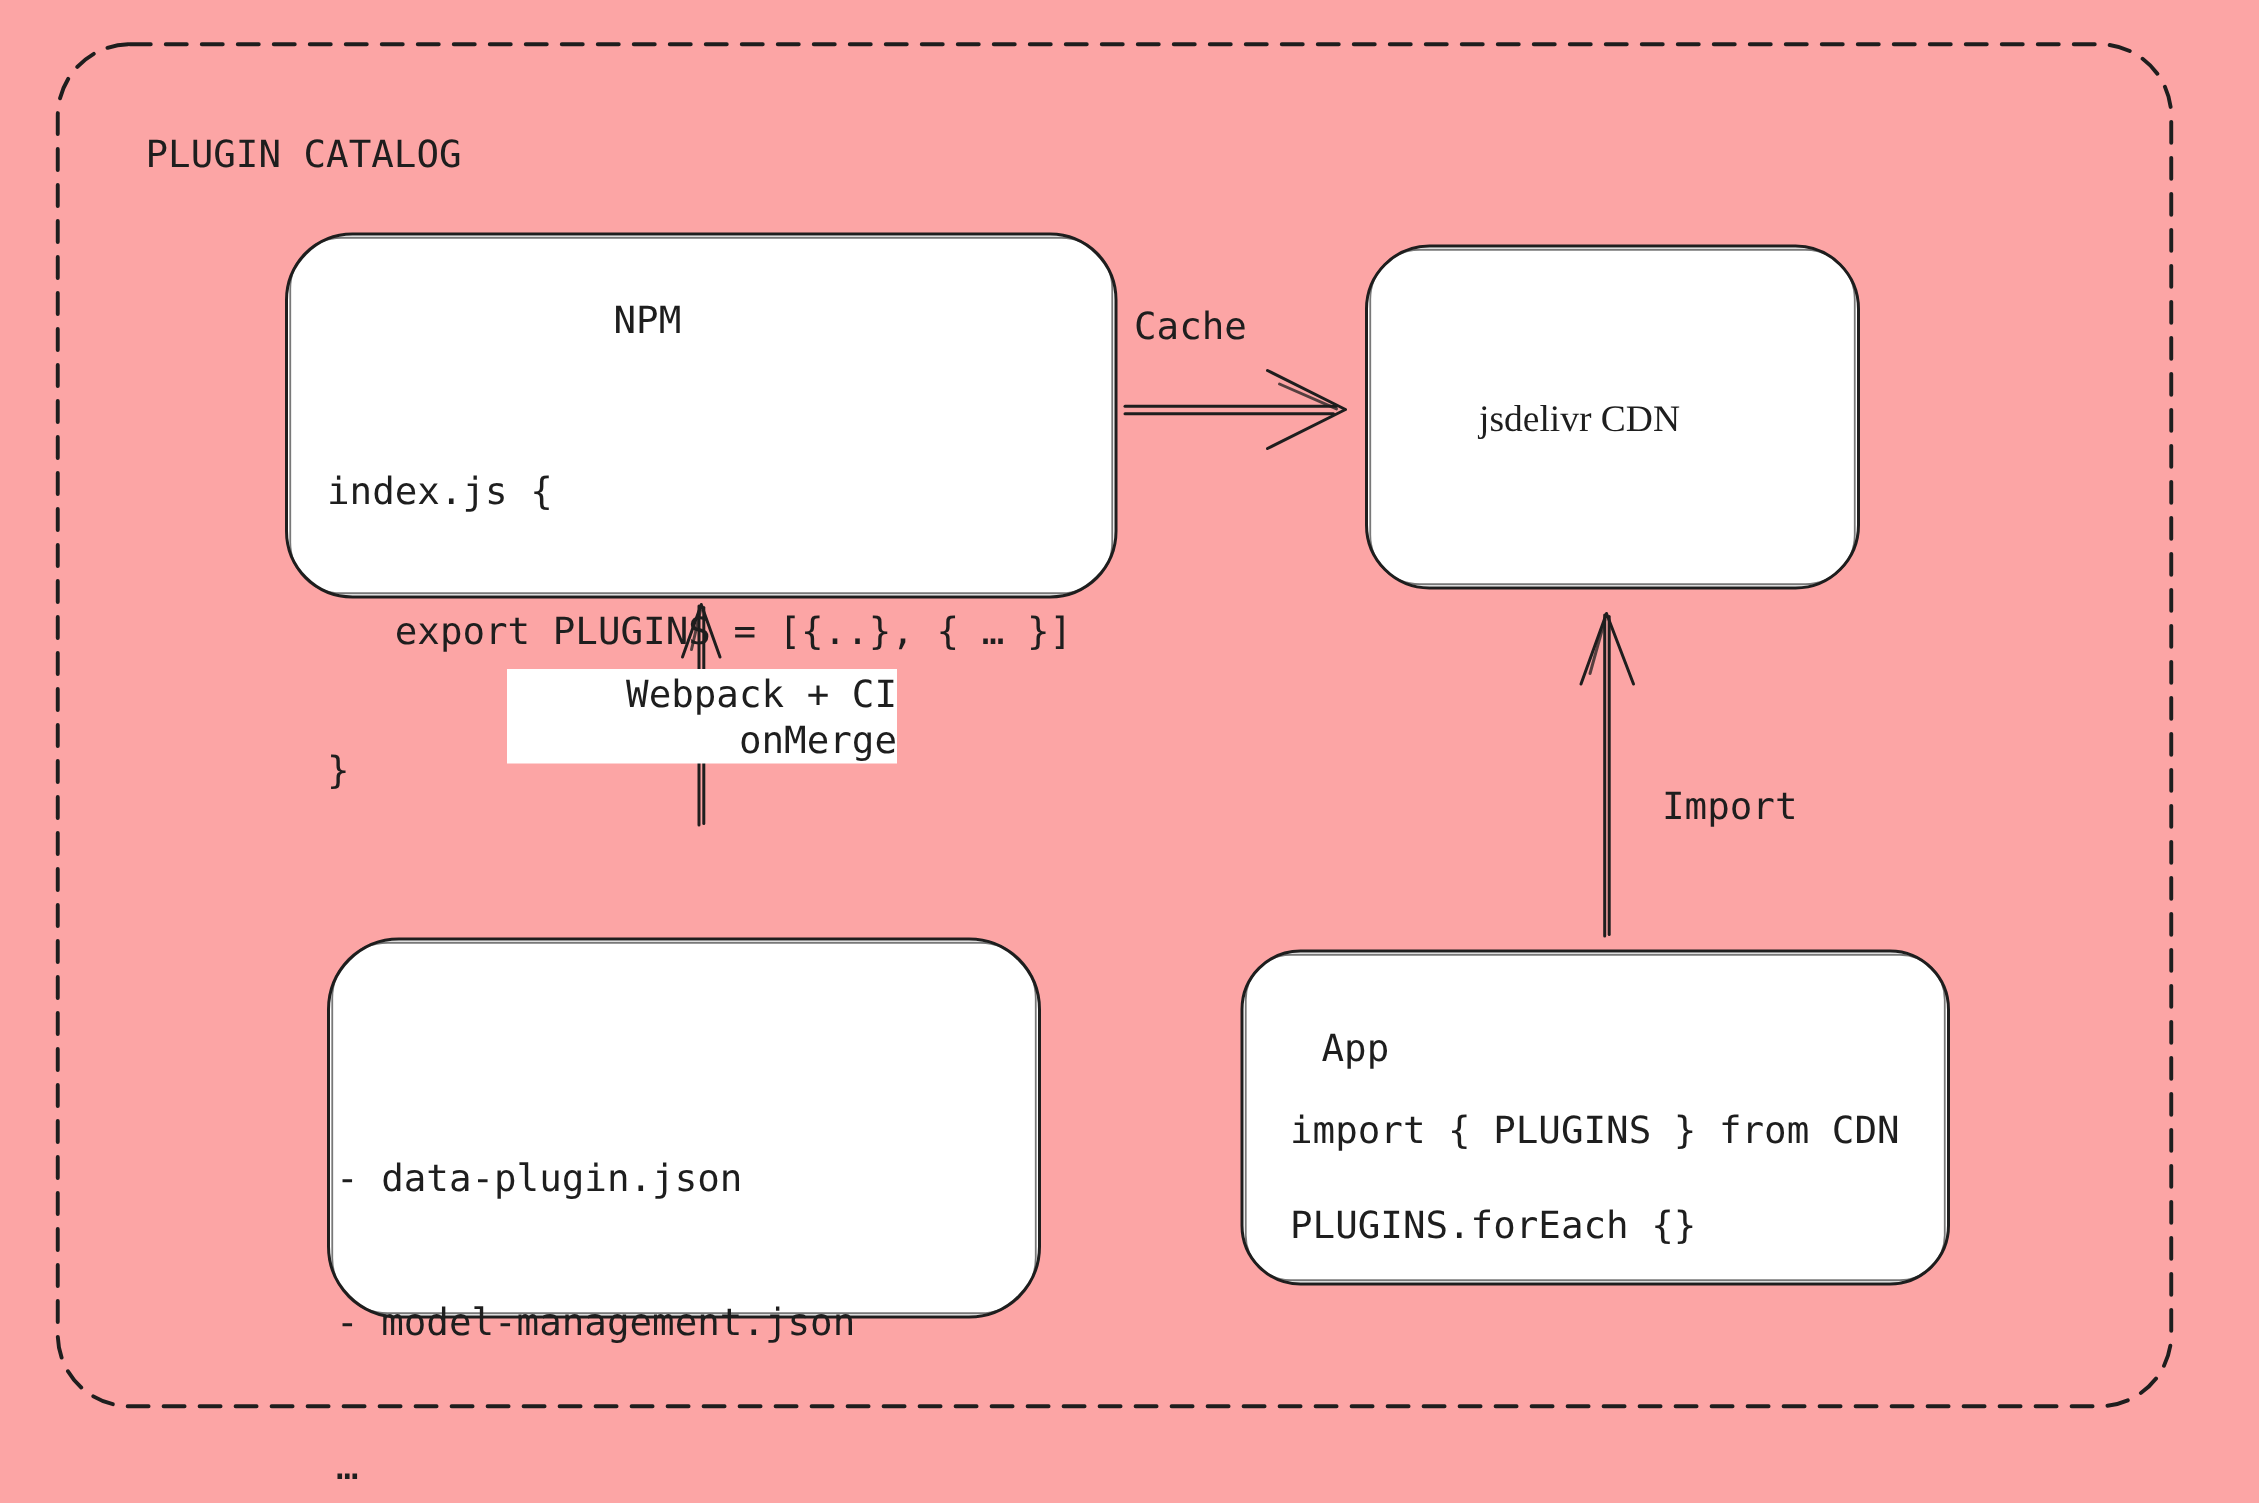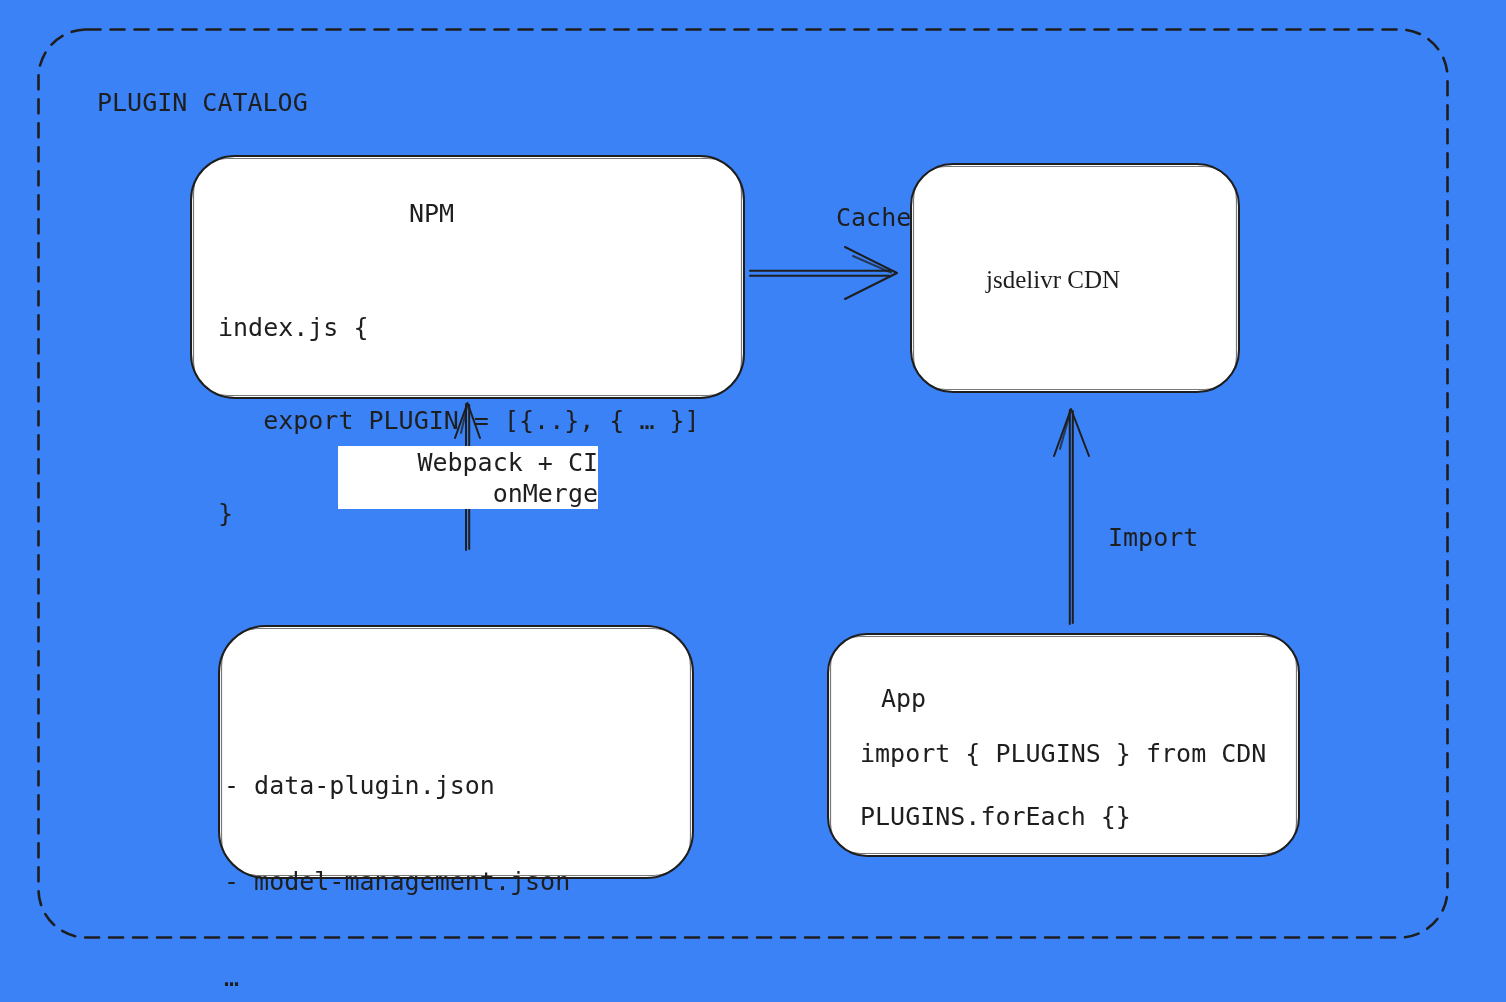--- a/index.html
+++ b/index.html
@@ -1,20 +1,20 @@
 <!DOCTYPE html>
 <html><head>
 <meta charset="utf-8">
 <style>
   html, body { margin: 0; padding: 0; background: #ffffff; }
   .canvas {
     position: relative;
     width: 1506px;
     height: 1002px;
-    background: #3b82f6;
+    background: #fca5a5;
     font-family: "DejaVu Sans Mono", "Liberation Mono", monospace;
     color: #1e1e1e;
     overflow: hidden;
   }
   .canvas svg.scene {
     position: absolute;
     left: 0; top: 0;
     width: 1506px; height: 1002px;
     z-index: 1;
   }
@@ -87,25 +87,25 @@
       <polyline points="1060,449 1070,413" opacity="0.75"></polyline>
     </g>
   </svg>
 
   <div class="lbl" style="left:97px; top:87px;">PLUGIN CATALOG</div>
 
   <div class="lbl" style="left:409px; top:198px;">NPM</div>
 
   <div class="lbl" style="left:218px; top:250px;">
     <div>index.js {</div>
-    <div>   export PLUGIN = [{..}, { … }]</div>
+    <div>   export PLUGINS = [{..}, { … }]</div>
     <div>}</div>
   </div>
 
-  <div class="lbl" style="left:836px; top:202px;text-align:center;">Cache</div>
+  <div class="lbl" style="left:756px; top:202px;text-align:center;">Cache</div>
 
   <div class="lbl" style="left:986px; top:264px;font-family:Liberation Serif, serif;">jsdelivr CDN</div>
 
   <div class="lbl arrow-label-masked" style="left:338px; top:446px; width:260px;">Webpack + CI
 onMerge</div>
 
 
   <div class="lbl repo-files" style="left:224px; top:706px;">
     <div>- data-plugin.json</div>
     <div>- model-management.json</div>

